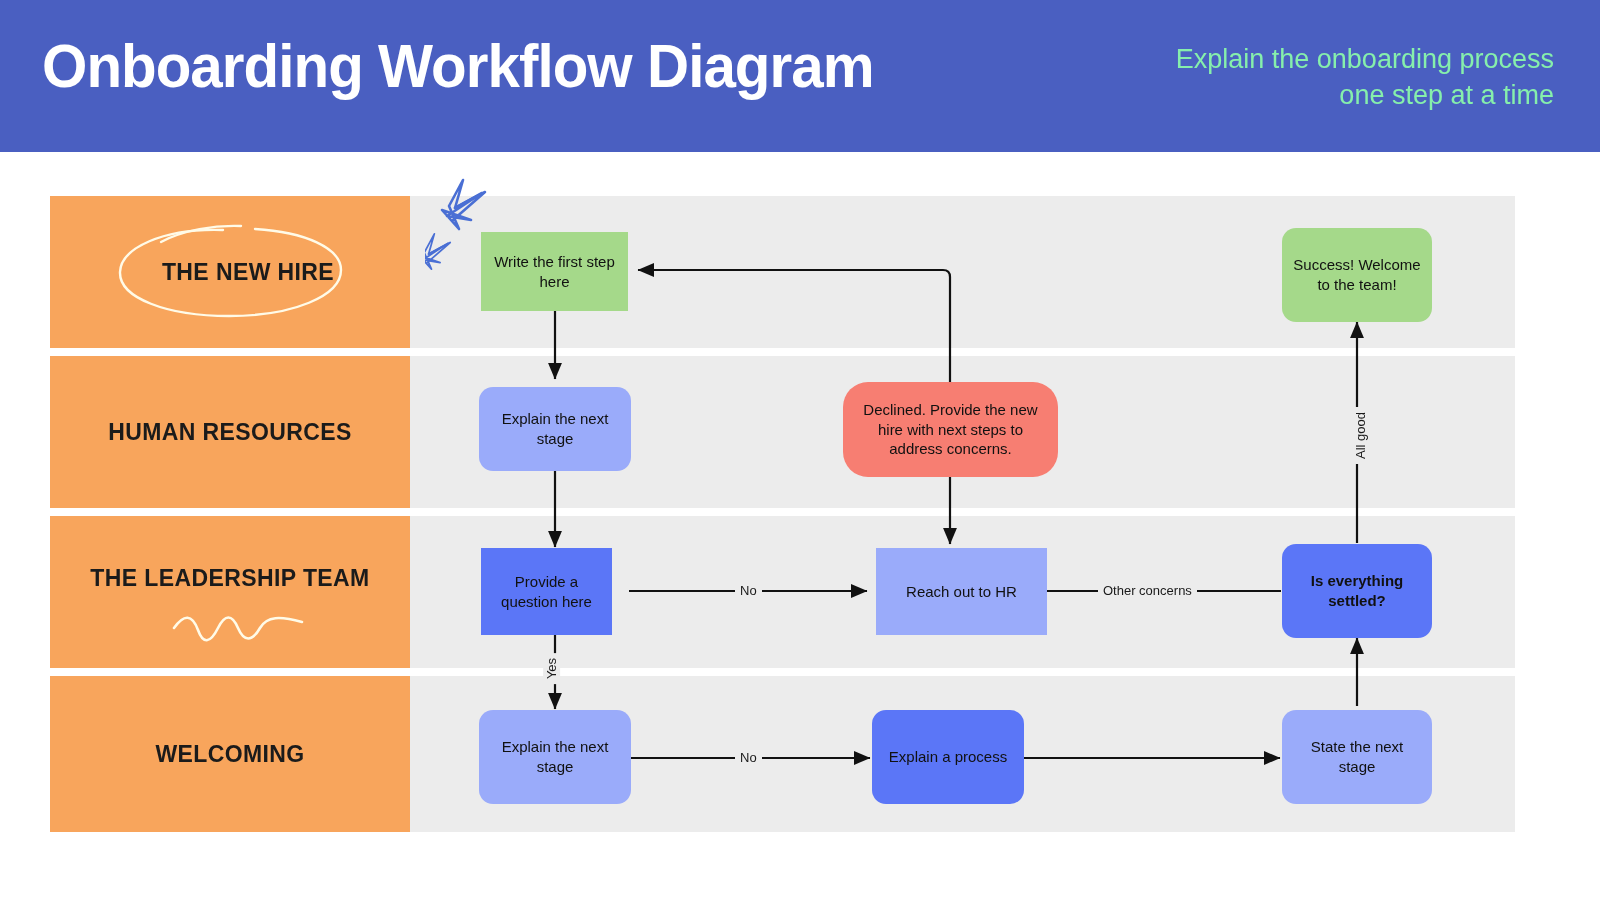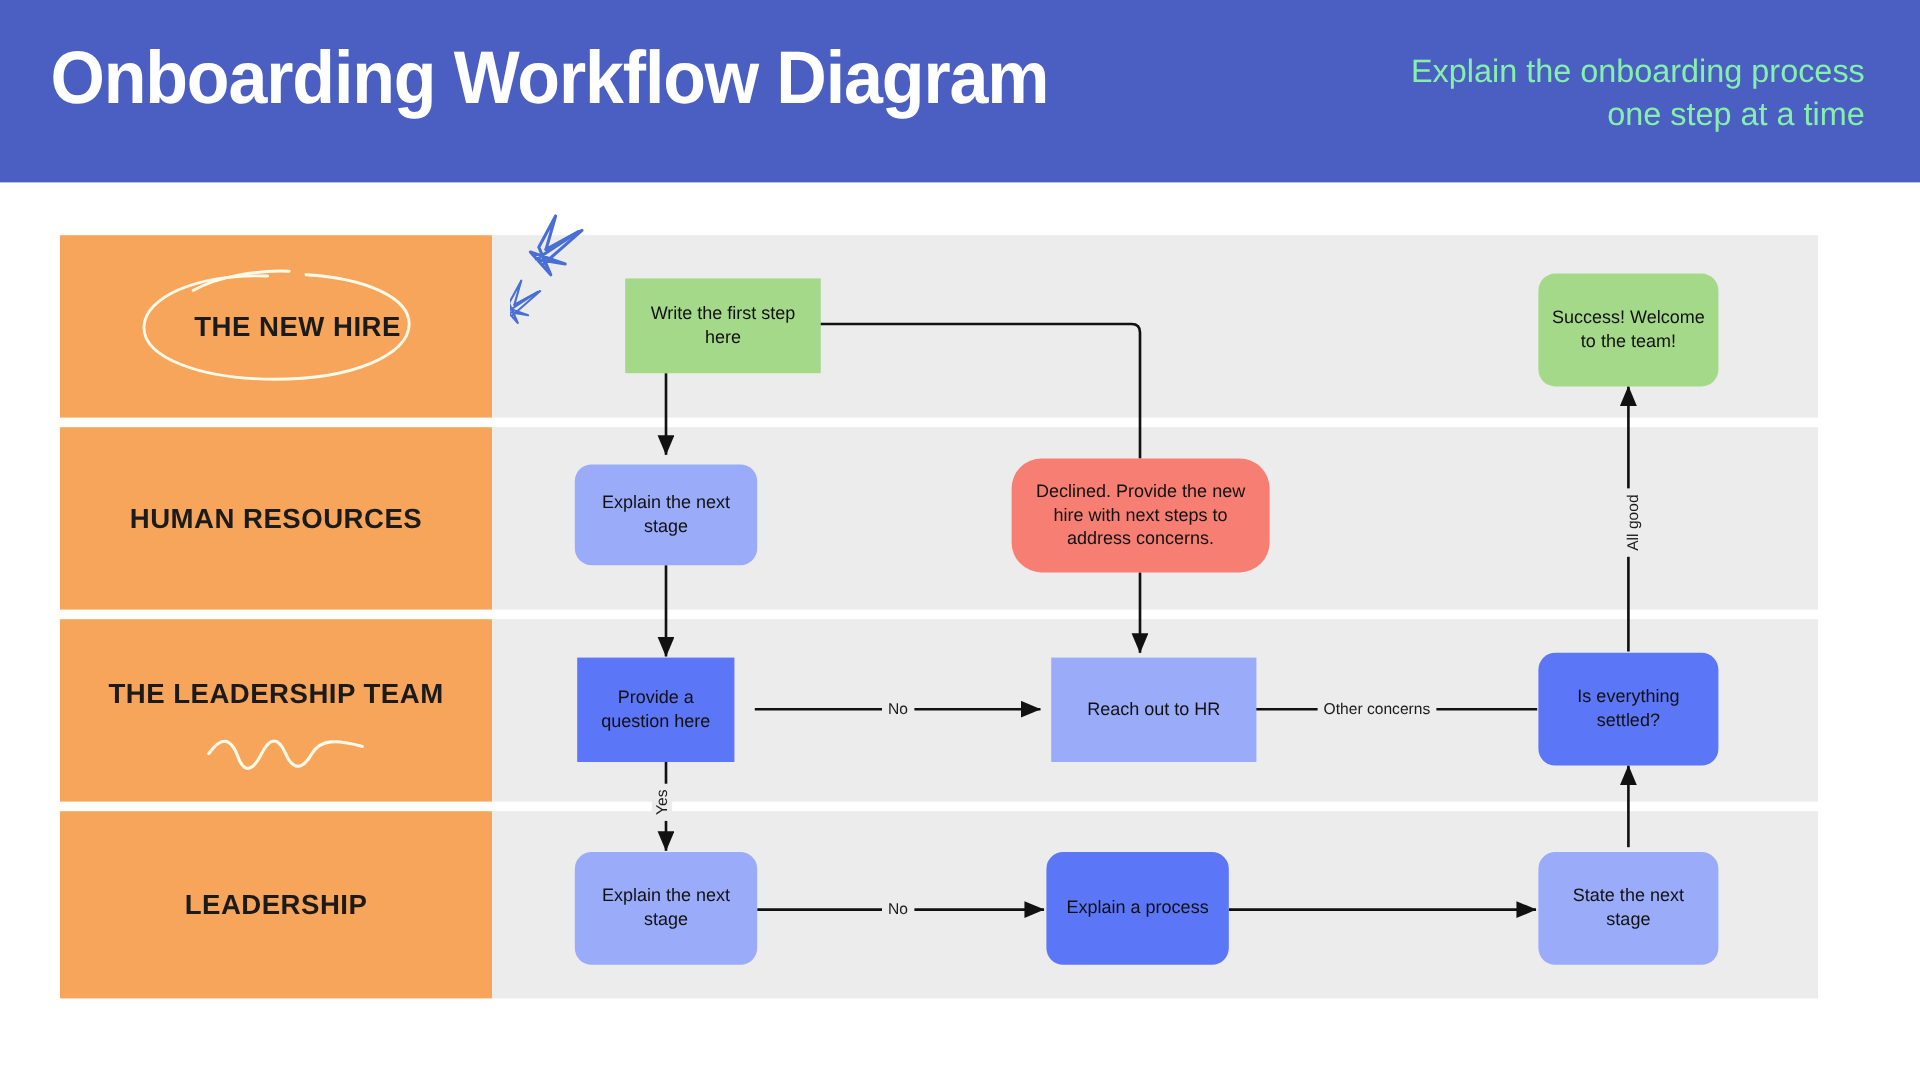--- a/index.html
+++ b/index.html
@@ -120,21 +120,21 @@
       <span class="lane-label-text" style="transform:translateY(-14px);">THE LEADERSHIP TEAM</span>
       <svg class="deco" width="140" height="42" viewBox="0 0 140 42" style="left:118px;top:92px;">
         <path d="M6 20 C16 6 24 6 30 22 C35 36 42 36 50 20 C57 6 64 6 70 20 C76 34 84 34 92 20 C99 8 112 8 134 14" fill="none" stroke="#fffbe8" stroke-width="2.6" stroke-linecap="round" stroke-linejoin="round"></path>
       </svg>
     </div>
     <div class="lane-band" style="top:0;height:152px;"></div>
   </div>
 
   <div class="lane" style="top:524px;height:156px;">
     <div class="lane-label" style="top:0;height:156px;">
-      <span class="lane-label-text">LEADERSHIP</span>
+      <span class="lane-label-text">WELCOMING</span>
     </div>
     <div class="lane-band" style="top:0;height:156px;"></div>
   </div>
 
   <svg class="deco" width="70" height="110" viewBox="0 0 70 110" style="left:425px;top:24px;z-index:6;">
     <g fill="none" stroke="#4a6fd4" stroke-width="2.6" stroke-linecap="round" stroke-linejoin="round">
       <path d="M38 4 L30 32 L57 17 L22 40 L46 44 L17 34 L34 53 L24 30 Z"></path>
       <path d="M30 32 L60 16 L28 44"></path>
     </g>
     <g fill="none" stroke="#4a6fd4" stroke-width="2.4" stroke-linecap="round" stroke-linejoin="round" transform="translate(-18,55) scale(0.72)">
@@ -168,21 +168,21 @@
       <path d="M1281 439 L1024 439"></path>
 
       <path d="M1357 391 L1357 170"></path>
 
       <path d="M950 325 L950 392"></path>
 
       <path d="M950 230 L950 125 Q950 118 943 118 L638 118"></path>
     </g>
   </svg>
 
-  <div class="node square c-green" style="left:481px;top:80px;width:163px;height:79px;margin-left:40px;">
+  <div class="node square c-green" style="left:481px;top:80px;width:147px;height:79px;">
     <span>Write the first step here</span>
   </div>
 
   <div class="node rounded c-green" style="left:1282px;top:76px;width:150px;height:94px;">
     <span>Success! Welcome to the team!</span>
   </div>
 
   <div class="node rounded c-blue-light" style="left:479px;top:235px;width:152px;height:84px;">
     <span>Explain the next stage</span>
   </div>
@@ -192,21 +192,21 @@
   </div>
 
   <div class="node square c-blue-dark" style="left:481px;top:396px;width:131px;height:87px;">
     <span>Provide a question here</span>
   </div>
 
   <div class="node square c-blue-light" style="left:876px;top:396px;width:171px;height:87px;text-align:center;">
     <span>Reach out to HR</span>
   </div>
 
-  <div class="node rounded c-blue-dark" style="left:1282px;top:392px;width:150px;height:94px;">
+  <div class="node rounded c-blue-dark" style="left:1282px;top:392px;width:150px;height:94px;font-weight:bold;">
     <span>Is everything settled?</span>
   </div>
 
   <div class="node rounded c-blue-light" style="left:479px;top:558px;width:152px;height:94px;">
     <span>Explain the next stage</span>
   </div>
 
   <div class="node rounded c-blue-dark" style="left:872px;top:558px;width:152px;height:94px;">
     <span>Explain a process</span>
   </div>

